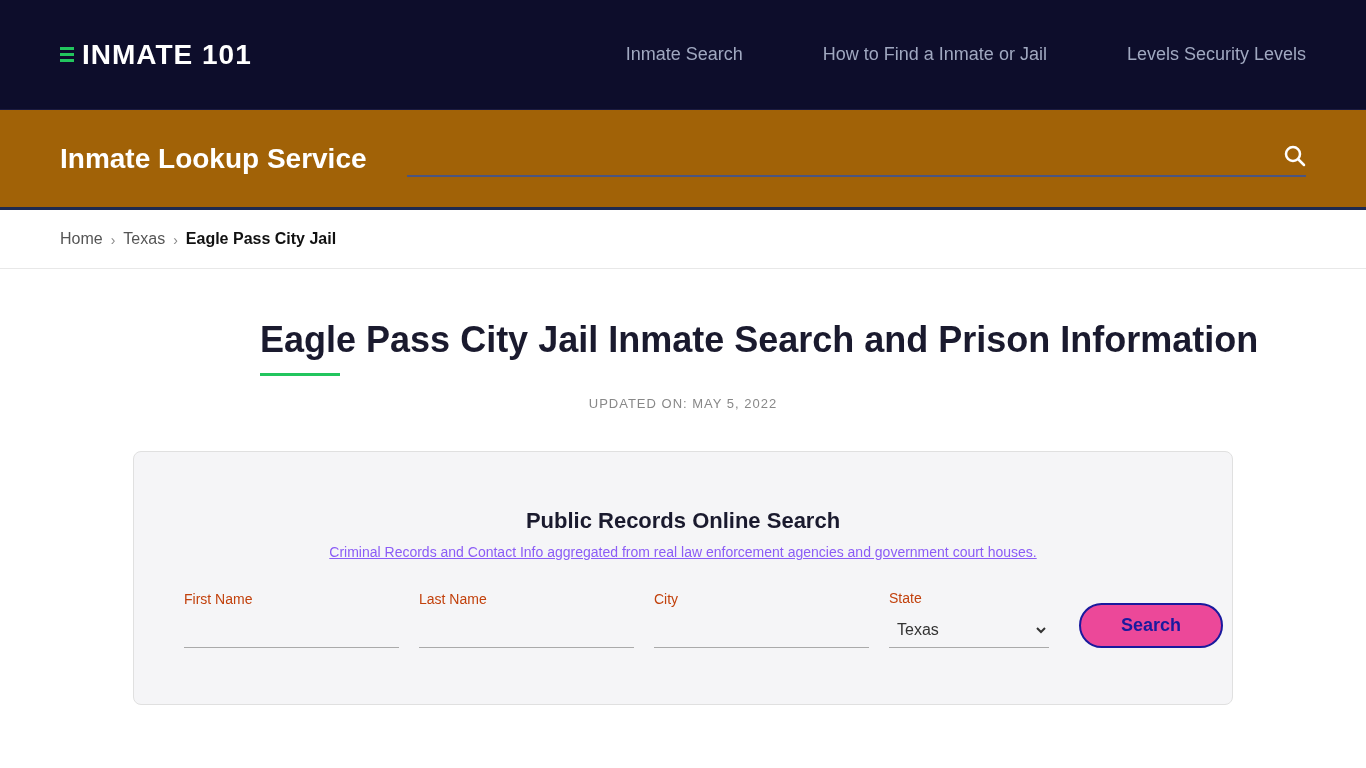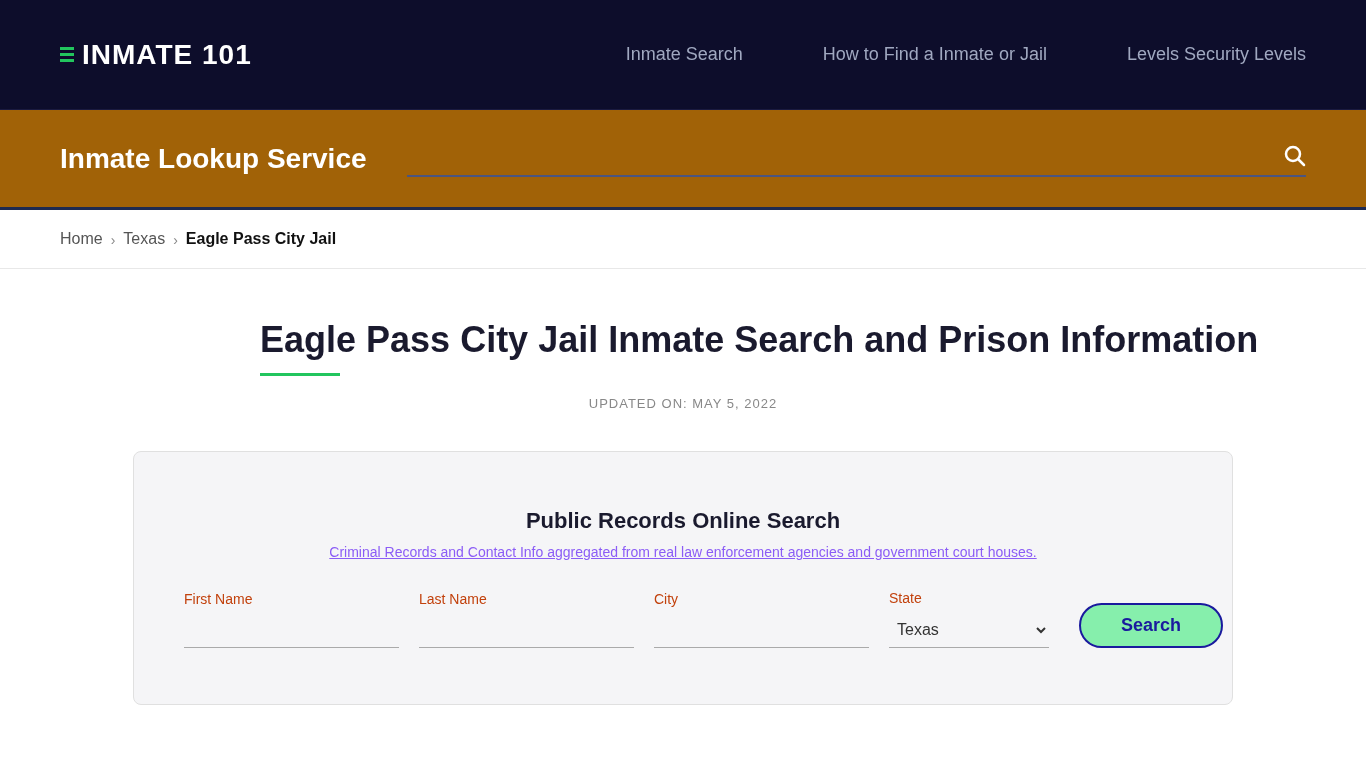--- a/index.html
+++ b/index.html
@@ -238,21 +238,21 @@
 
     .form-group.city-group input {
       min-width: 150px;
     }
 
     .form-group.state-group select {
       min-width: 160px;
     }
 
     .search-btn {
-      background: #86efac;
+      background: #ec4899;
       border: 2px solid #1a1a9e;
       color: #1a1a9e;
       font-size: 18px;
       font-weight: 600;
       padding: 10px 40px;
       border-radius: 30px;
       cursor: pointer;
       white-space: nowrap;
       margin-left: 10px;
     }

